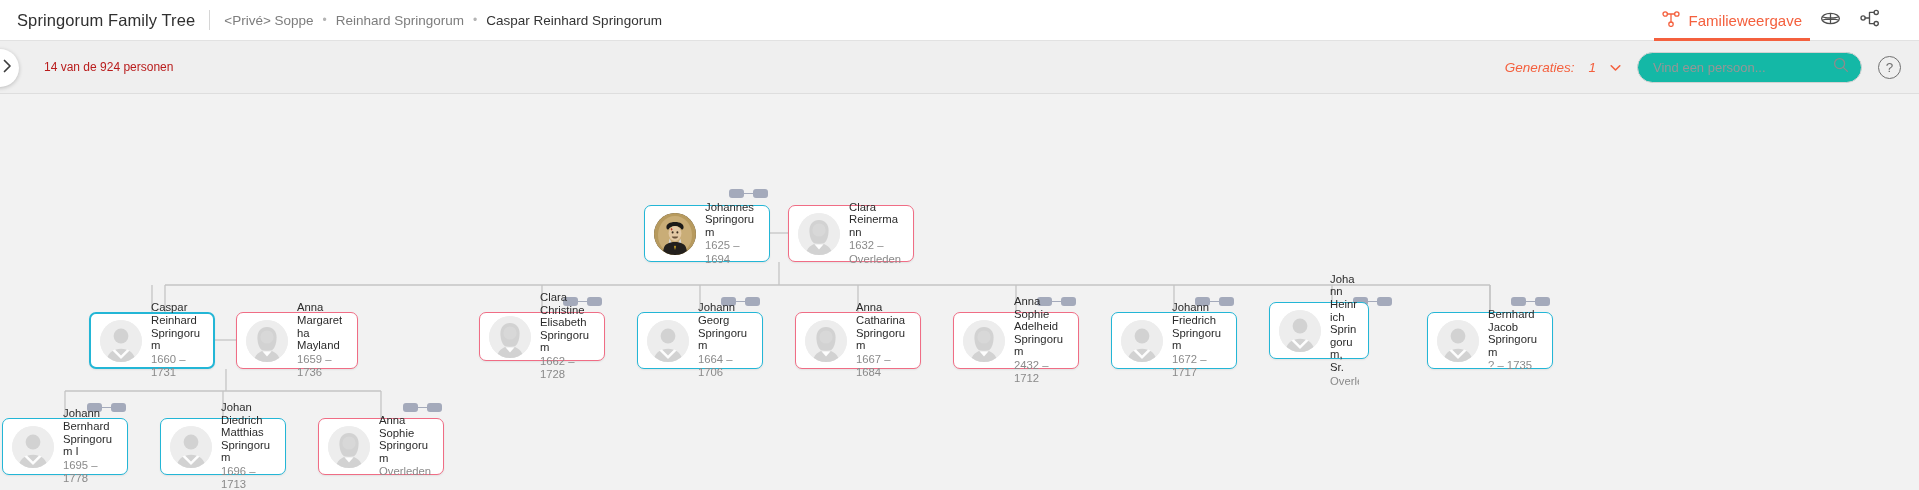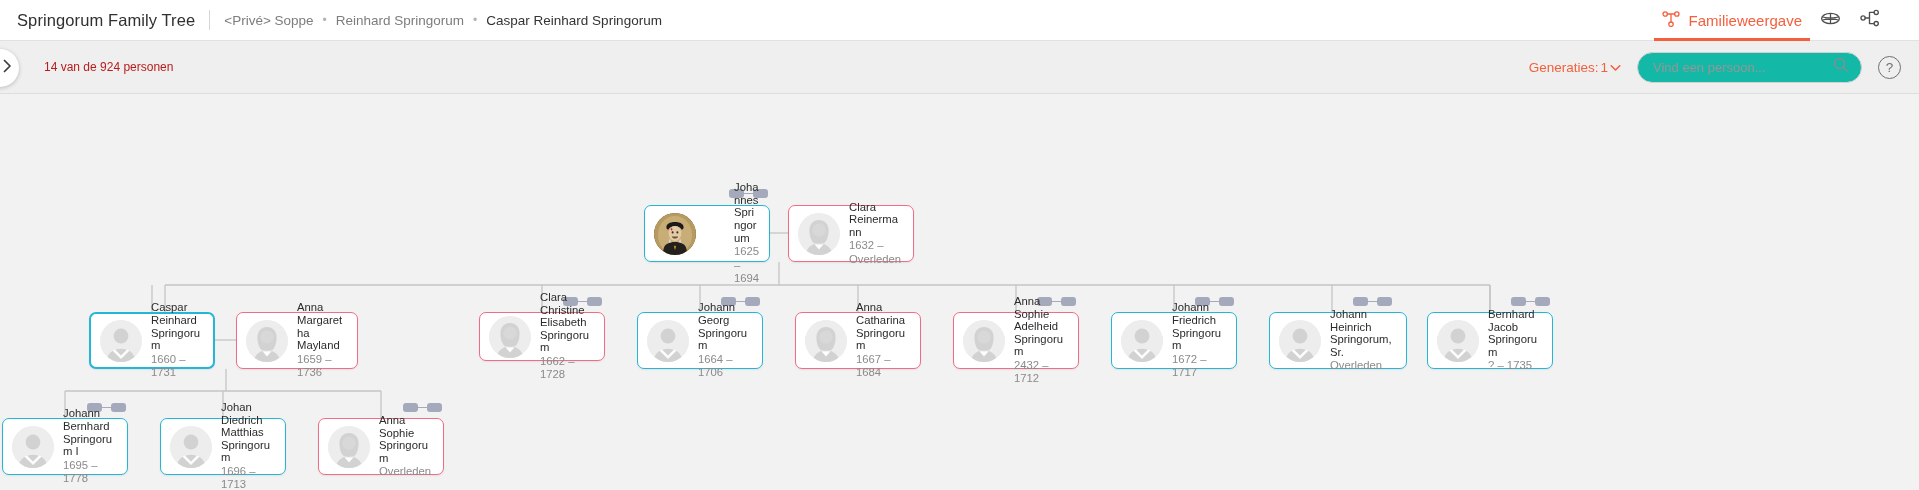--- a/index.html
+++ b/index.html
@@ -81,22 +81,22 @@
   .count-label {
     margin-left: 44px;
     font-size: 12px; color: #b91c1c;
     white-space: nowrap;
   }
   .toolbar-right {
     margin-left: auto; display: flex; align-items: center;
     gap: 16px; padding-right: 18px;
   }
   .generations {
-    display: flex; align-items: center; gap: 2px;
-    color: #f4603e; font-size: 13.5px; white-space: nowrap;
+    display: flex; align-items: center; gap: 14px;
+    color: #f4603e; font-size: 13.5px; white-space: nowrap; font-style: italic;
   }
   .gen-value { font-size: 13.5px; }
   .search-box {
     width: 225px; height: 31px;
     background: #14b8a6;
     border: 1px solid #d2d2d2;
     border-radius: 16px;
     display: flex; align-items: center;
     padding: 0 12px 0 15px;
   }
@@ -318,21 +318,21 @@
     <span class="bar"></span>
     <span class="pill"></span>
   </div>
   <div class="fambadge" style="left:403px; top:309px;">
     <span class="pill"></span>
     <span class="bar"></span>
     <span class="pill"></span>
   </div>
 
   <div id="cards-host">
-      <div class="card male" style="left: 644px; top: 111px; width: 126px; height: 57px; gap: 29px;">
+      <div class="card male" style="left: 644px; top: 111px; width: 126px; height: 57px;">
         <div class="avatar photo"><svg width="42" height="42" viewBox="0 0 42 42">
             <defs>
               <clipPath id="cp">
                 <circle cx="21" cy="21" r="21"></circle>
               </clipPath>
             </defs>
             <g clip-path="url(#cp)">
               <rect width="42" height="42" fill="#b79a5e"></rect>
               <ellipse cx="21" cy="22" rx="17" ry="19" fill="#c9ad77"></ellipse>
               <path d="M21 9c5.5 0 8.6 2.2 8.6 5.2 0 1.4-.8 2.2-2 2.4-1.2-2.4-3.6-3.6-6.6-3.6s-5.4 1.2-6.6 3.6c-1.2-.2-2-1-2-2.4C12.4 11.2 15.5 9 21 9z" fill="#1c1a18"></path>
@@ -445,21 +445,21 @@
             <circle cx="21" cy="21" r="21" fill="#ededed"></circle>
             <circle cx="21" cy="16" r="7.4" fill="#d2d2d2"></circle>
             <path d="M6.5 42c0-8.2 6.5-13.2 14.5-13.2S35.5 33.8 35.5 42z" fill="#d2d2d2"></path>
             <path d="M15 29.4l6 6 6-6 2.6 1.1-8.6 8.6-8.6-8.6z" fill="#ffffff" opacity=".95"></path>
           </svg></div>
         <div class="info">
           <div class="pname">Johann Friedrich Springorum</div>
           <div class="pdates">1672 – 1717</div>
         </div>
       </div>
-      <div class="card male" style="left: 1269px; top: 218px; width: 138px; height: 57px;">
+      <div class="card male" style="left: 1269px; top: 208px; width: 100px; height: 57px;">
         <div class="avatar"><svg width="42" height="42" viewBox="0 0 42 42">
             <circle cx="21" cy="21" r="21" fill="#ededed"></circle>
             <circle cx="21" cy="16" r="7.4" fill="#d2d2d2"></circle>
             <path d="M6.5 42c0-8.2 6.5-13.2 14.5-13.2S35.5 33.8 35.5 42z" fill="#d2d2d2"></path>
             <path d="M15 29.4l6 6 6-6 2.6 1.1-8.6 8.6-8.6-8.6z" fill="#ffffff" opacity=".95"></path>
           </svg></div>
         <div class="info">
           <div class="pname">Johann Heinrich Springorum, Sr.</div>
           <div class="pdates">Overleden</div>
         </div>

